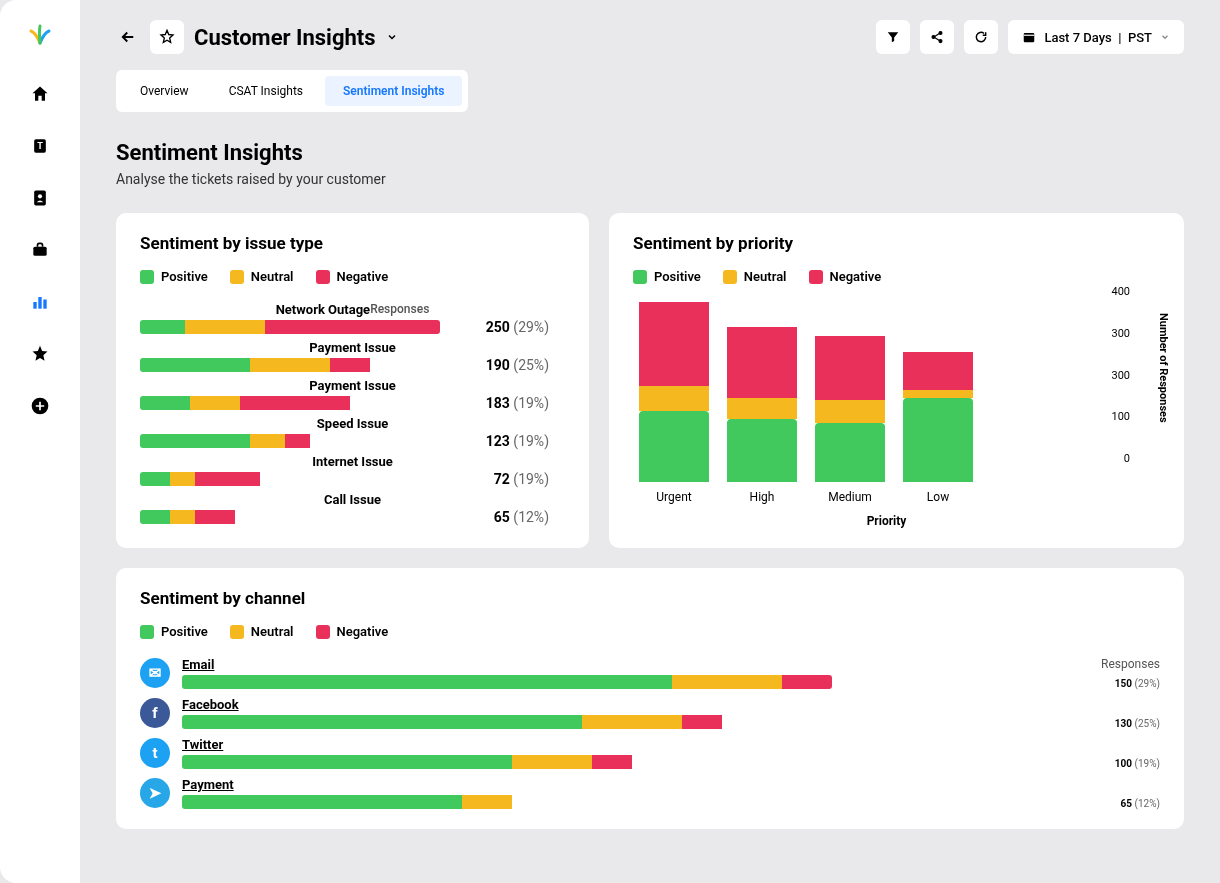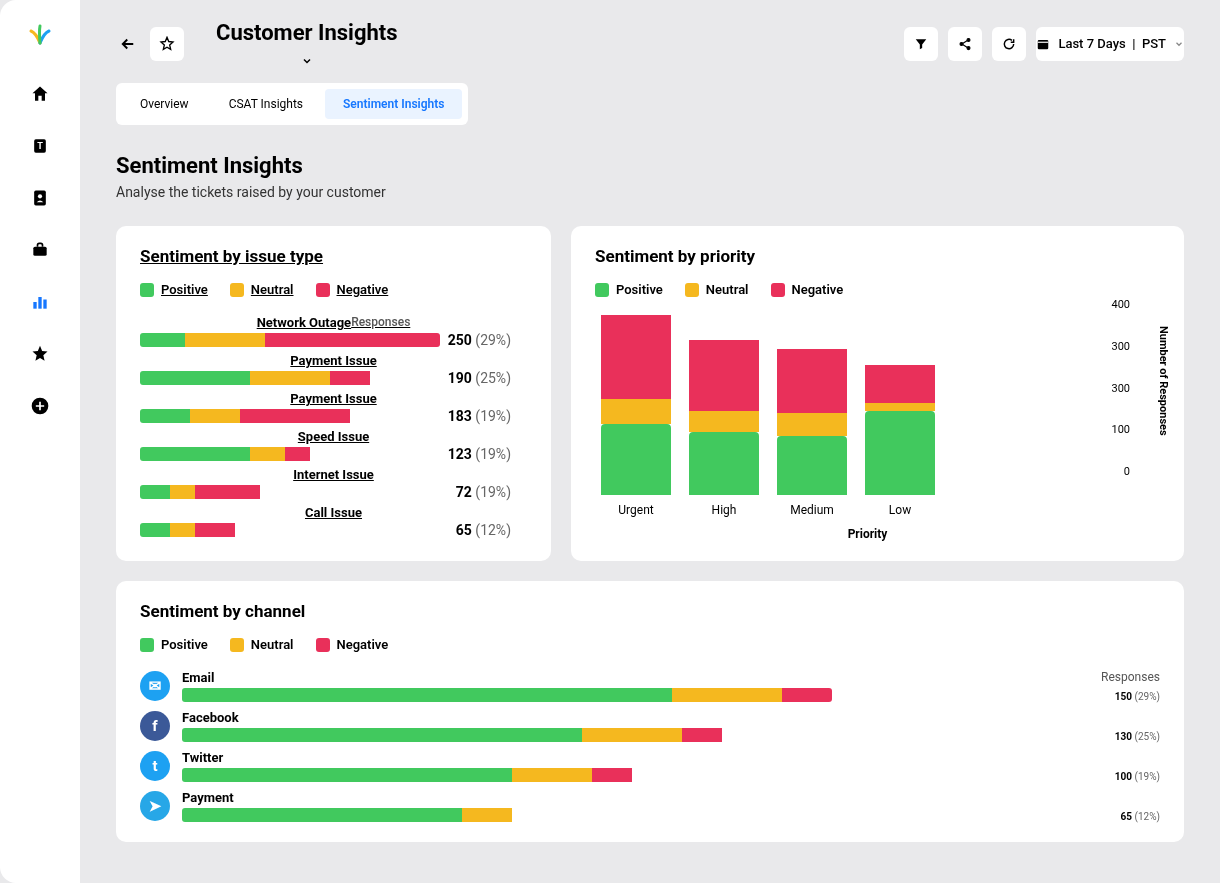--- a/index.html
+++ b/index.html
@@ -8,40 +8,40 @@
 .sidebar { width: 80px; background: #fff; display: flex; flex-direction: column; align-items: center; padding-top: 20px; gap: 32px; border-radius: 16px 0 0 16px; }
 .logo { width: 32px; height: 32px; display:flex; align-items:center; justify-content:center; }
 .nav-icon { width: 20px; height: 20px; display:flex; align-items:center; justify-content:center; cursor:pointer; color:#000; }
 .nav-icon.active { color:#1677ff; }
 
 .main { flex:1; padding: 20px 36px 0 36px; overflow:hidden; max-width:1140px; }
 
 .header { display:flex; align-items:center; gap:10px; margin-bottom:16px; }
 .icon-btn { width:34px; height:34px; background:#fff; border-radius:6px; display:flex; align-items:center; justify-content:center; cursor:pointer; border:none; }
 .back-btn { width:24px; height:24px; background:transparent; display:flex; align-items:center; justify-content:center; cursor:pointer; }
-.page-title { font-size:22px; font-weight:700; margin-left:22px; display:flex; align-items:center; gap:10px;flex-direction:column; }
+.page-title { font-size:22px; font-weight:700; margin-left:0; display:flex; align-items:center; gap:10px; }
 .spacer { flex:1; }
-.date-btn { background:#fff; border-radius:6px; padding:0 0; height:34px; display:flex; align-items:center; gap:8px; font-size:13px; font-weight:500; cursor:pointer; }
+.date-btn { background:#fff; border-radius:6px; padding:0 14px; height:34px; display:flex; align-items:center; gap:8px; font-size:13px; font-weight:500; cursor:pointer; }
 
 .tabs { display:inline-flex; background:#fff; border-radius:6px; padding:6px; gap:4px; margin-bottom:28px; }
 .tab { padding:8px 18px; font-size:12px; cursor:pointer; border-radius:4px; }
 .tab.active { background:#eaf3ff; color:#1677ff; font-weight:600; }
 
 .section-title { font-size:22px; font-weight:700; margin-bottom:6px; }
 .section-sub { font-size:14px; color:#333; margin-bottom:26px; }
 
 .row1 { display:flex; gap:20px; margin-bottom:20px; }
 .card { background:#fff; border-radius:10px; padding:20px 24px; }
 .card-title { font-size:17px; font-weight:700; margin-bottom:16px; }
 
 .legend { display:flex; gap:22px; margin-bottom:18px; }
 .legend-item { display:flex; align-items:center; gap:7px; font-size:13px; font-weight:600; }
 .swatch { width:14px; height:14px; border-radius:3px; }
 
-.issue-card { width:435px;text-decoration:underline; }
+.issue-card { width:473px; }
 .issue-rows { display:flex; flex-direction:column; gap:6px; }
 .issue-row { position:relative; }
 .issue-head { display:flex; justify-content:center; font-size:13px; font-weight:700; margin-bottom:3px; }
 .resp-label { font-size:12px; font-weight:500; color:#555; }
 .issue-bar { height:14px; border-radius:3px; display:flex; overflow:hidden; width:300px; }
 .seg { height:100%; }
 .issue-val { position:absolute; right:16px; bottom:-1px; font-size:14px; }
 .issue-val b { font-weight:700; }
 .pct { color:#666; }
 
@@ -53,21 +53,21 @@
 .stack-labels { display:flex; gap:18px; margin-left:6px; }
 .stack-label { width:70px; text-align:center; font-size:12px; }
 .axis-label-x { text-align:center; font-size:12px; font-weight:700; margin-top:10px; margin-left:-20px; }
 .y-ticks { position:absolute; right:54px; top:72px; display:flex; flex-direction:column; justify-content:space-between; height:180px; font-size:11px; text-align:right; }
 .y-axis-label { position:absolute; right:14px; top:100px; writing-mode:vertical-rl; font-size:11px; font-weight:700; }
 
 .channel-card { width:100%; }
 .channel-rows { display:flex; flex-direction:column; gap:8px; }
 .channel-row { display:flex; align-items:center; gap:12px; position:relative; }
 .ch-icon { width:30px; height:30px; border-radius:50%; display:flex; align-items:center; justify-content:center; color:#fff; font-size:15px; font-weight:700; flex-shrink:0; }
-.ch-body { flex:1; }
+.ch-body { flex:1;text-decoration:underline; }
 .ch-name { font-size:13px; font-weight:700; margin-bottom:3px; }
 .ch-bar-wrap { width:650px; }
 .ch-bar { height:14px; border-radius:3px; display:flex; overflow:hidden; }
 .ch-val { position:absolute; right:0; bottom:0; font-size:10px; }
 .ch-resp-label { position:absolute; right:0; top:0; font-size:12px; color:#555; }
 
 .c-pos { background:#41c95e; }
 .c-neu { background:#f5b81f; }
 .c-neg { background:#e9305a; }
 </style>

